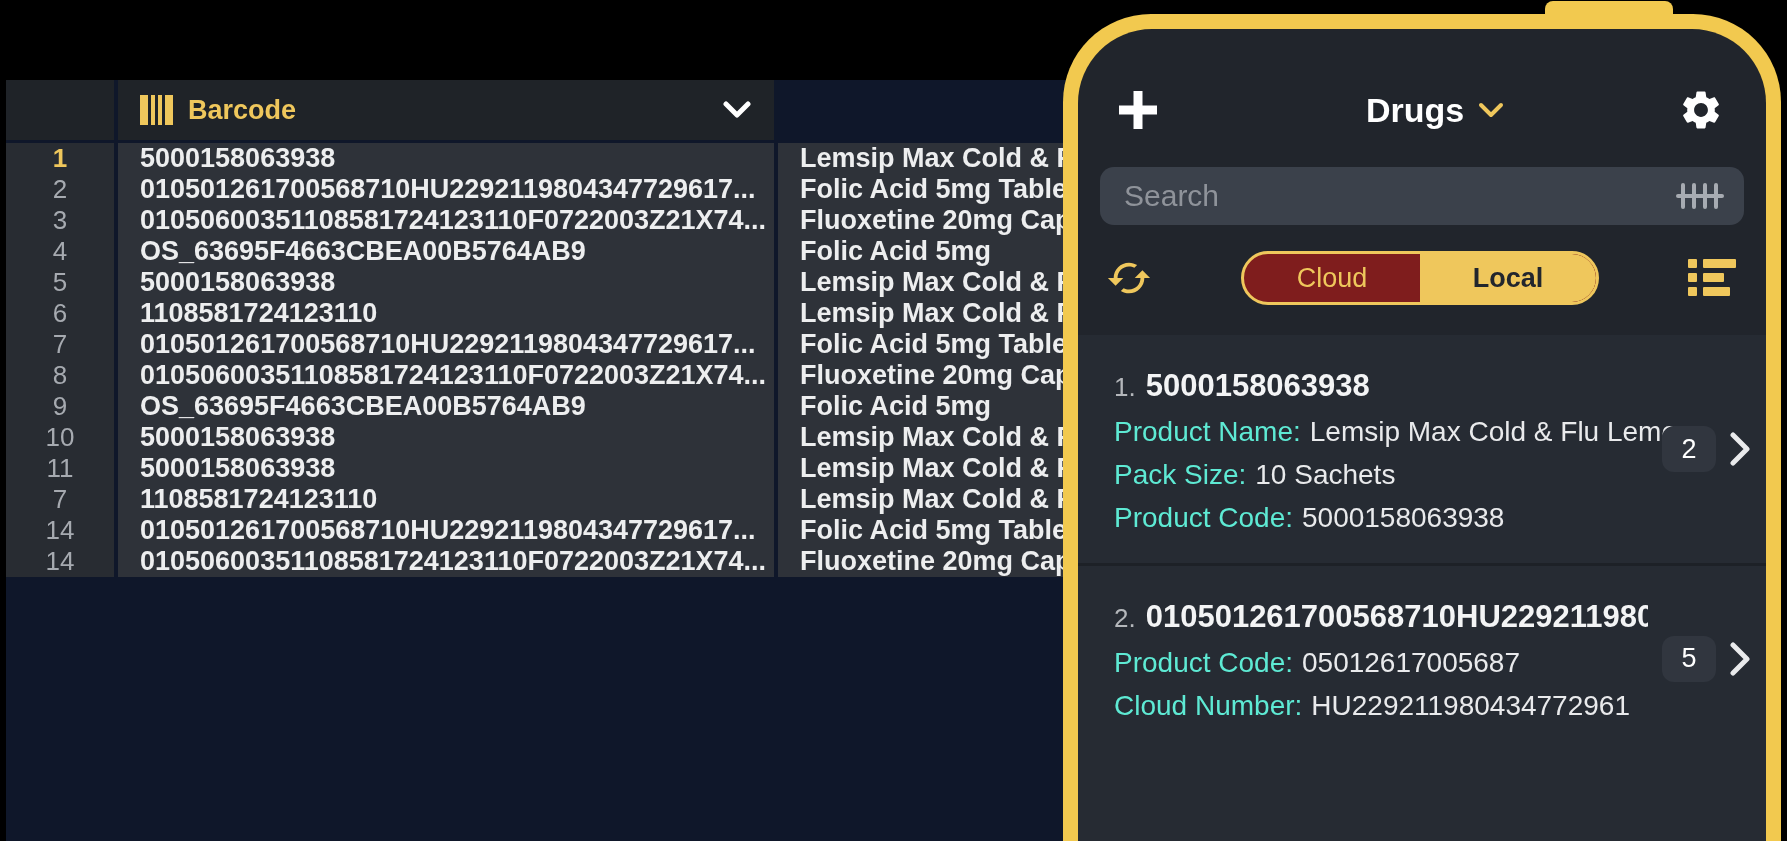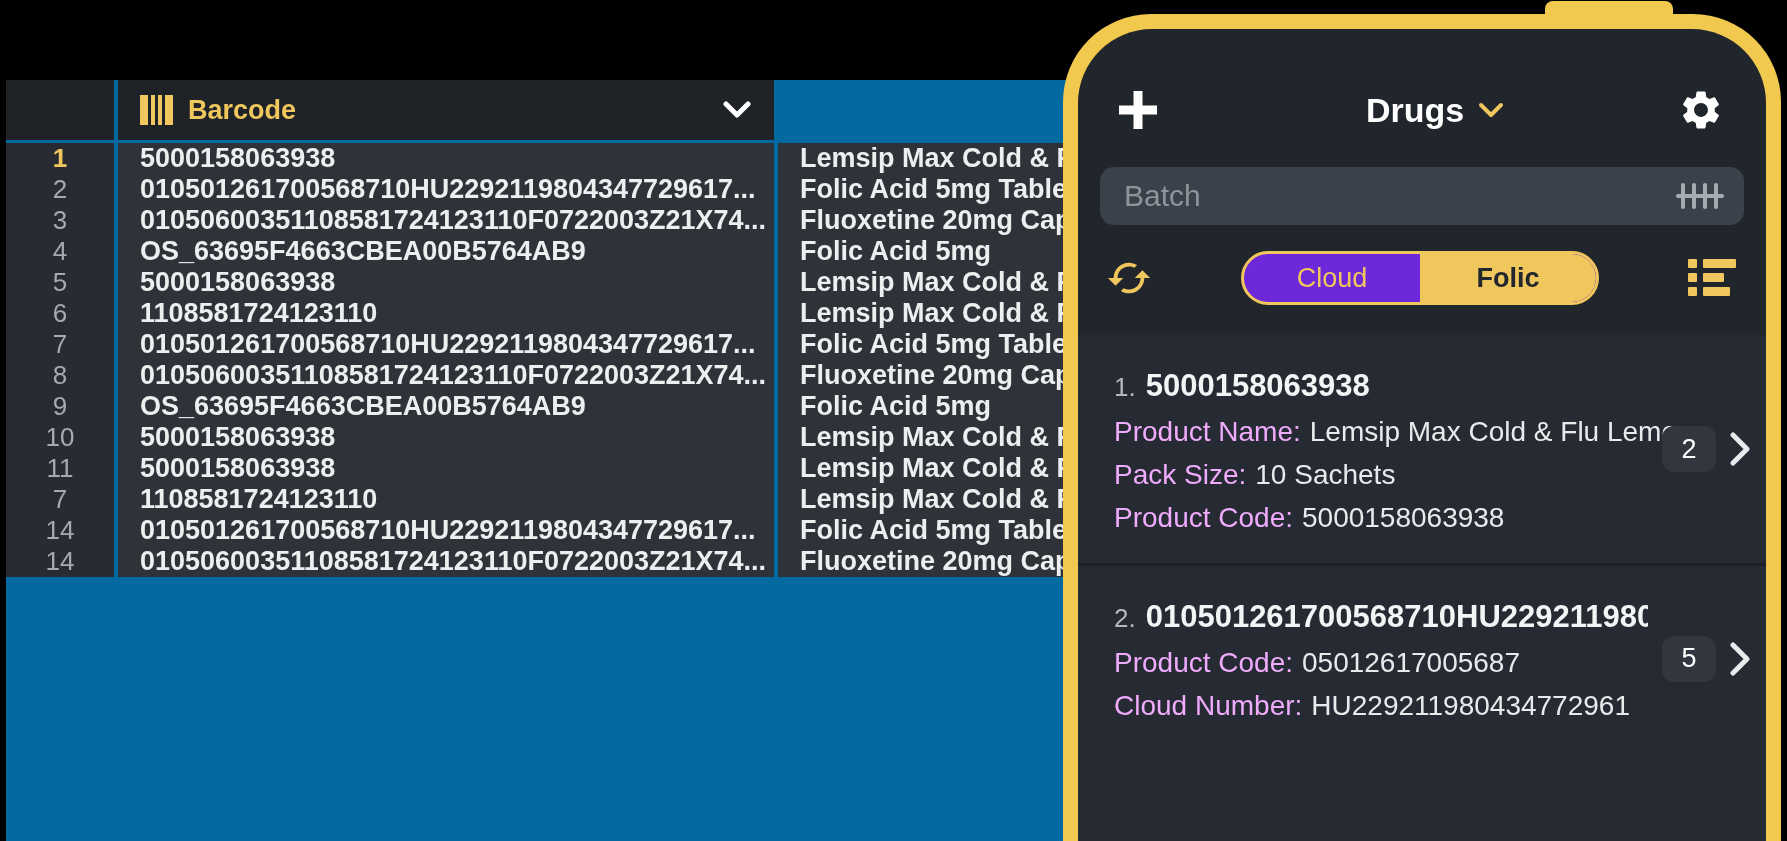--- a/index.html
+++ b/index.html
@@ -5,21 +5,21 @@
   * { box-sizing: border-box; }
   html,body { margin:0; padding:0; }
   body {
     width:1787px; height:841px; position:relative; overflow:hidden;
     background:#000; font-family:"Liberation Sans","DejaVu Sans",sans-serif;
   }
 
   
   .table {
     position:absolute; left:6px; top:80px; width:1094px; height:761px;
-    background:#0369a1; overflow:hidden; display:flex; flex-direction:column; row-gap:3px;
+    background:#0f172a; overflow:hidden; display:flex; flex-direction:column; row-gap:3px;
   }
   .trow { display:grid; grid-template-columns:108px 656px 1fr; column-gap:4px; flex:0 0 47px; }
   .trow.thead { flex:0 0 60px; }
   .cell {
     display:flex; align-items:center; background:#2E3239; color:#EDEEEF;
     font-size:27px; font-weight:600; padding:0 22px; white-space:nowrap; overflow:hidden;
   }
   .cell.num { justify-content:center; padding:0; background:#282C32; color:#A6AAB0; font-weight:400; font-size:26px; }
   .thead .cell { background:#1F2328; }
   .thead .cell.num { background:#1F2328; }
@@ -43,31 +43,31 @@
   .p-title { display:flex; align-items:center; gap:14px; color:#FFFFFF; font-size:34px; font-weight:600; cursor:default;margin-left:32px; }
   .icon-btn { display:flex; align-items:center; justify-content:center; }
 
   .p-search {
     margin:34px 22px 0; height:58px; background:#3B414B; border-radius:14px;
     display:flex; align-items:center; padding:0 20px 0 24px; flex:0 0 58px;
   }
   .p-search .ph { color:#8F939A; font-size:30px; flex:1; }
 
   .p-controls { margin:26px 30px 0 28px; display:flex; align-items:center; justify-content:space-between; }
-  .segment { display:flex; width:358px; height:54px; border:3px solid #EFC75C; border-radius:28px; background:#6d28d9; overflow:hidden; }
+  .segment { display:flex; width:358px; height:54px; border:3px solid #EFC75C; border-radius:28px; background:#7f1d1d; overflow:hidden; }
   .seg { flex:1; display:flex; align-items:center; justify-content:center; font-size:27px; }
   .seg.cloud { color:#EFC75C; font-weight:400; }
   .seg.local { background:#EFC75C; color:#22262D; font-weight:700; border-radius:0 26px 26px 0; }
 
   .p-list { margin-top:30px; background:#262B33; flex:1; display:flex; flex-direction:column; }
   .entry { position:relative; padding:34px 118px 30px 36px; }
   .entry-title { font-size:31px; color:#F3F4F5; font-weight:600; line-height:34px; white-space:nowrap; overflow:hidden; }
   .entry-title .idx { font-size:26px; color:#B4B7BB; font-weight:400; margin-right:10px; }
   .field { margin-top:12px; font-size:28px; line-height:31px; white-space:nowrap; }
-  .field .lbl { color:#f0abfc; }
+  .field .lbl { color:#5eead4; }
   .field .val { color:#E9EAEC; margin-left:9px; }
   .entry-side { position:absolute; right:16px; top:50%; transform:translateY(-50%); display:flex; align-items:center; gap:14px; }
   .badge { min-width:54px; height:46px; background:#31363F; border-radius:12px; color:#FFFFFF;
     font-size:27px; display:flex; align-items:center; justify-content:center; padding:0 8px; }
   .divider { flex:0 0 3px; height:3px; background:#1D2127; }
 </style>
 </head>
 <body>
 
 <div class="table">
@@ -178,41 +178,41 @@
         </svg>
       </div>
       <div class="icon-btn">
         <svg width="46" height="46" viewBox="0 0 24 24">
           <path fill="#FFFFFF" d="M19.14,12.94c0.04-0.3,0.06-0.61,0.06-0.94c0-0.32-0.02-0.64-0.07-0.94l2.03-1.58c0.18-0.14,0.23-0.41,0.12-0.61 l-1.92-3.32c-0.12-0.22-0.37-0.29-0.59-0.22l-2.39,0.96c-0.5-0.38-1.03-0.7-1.62-0.94L14.4,2.81c-0.04-0.24-0.24-0.41-0.48-0.41 h-3.84c-0.24,0-0.43,0.17-0.47,0.41L9.25,5.35C8.66,5.59,8.12,5.92,7.63,6.29L5.24,5.33c-0.22-0.08-0.47,0-0.59,0.22L2.74,8.87 C2.62,9.08,2.66,9.34,2.86,9.48l2.03,1.58C4.84,11.36,4.8,11.69,4.8,12s0.02,0.64,0.07,0.94l-2.03,1.58 c-0.18,0.14-0.23,0.41-0.12,0.61l1.92,3.32c0.12,0.22,0.37,0.29,0.59,0.22l2.39-0.96c0.5,0.38,1.03,0.7,1.62,0.94l0.36,2.54 c0.05,0.24,0.24,0.41,0.48,0.41h3.84c0.24,0,0.44-0.17,0.47-0.41l0.36-2.54c0.59-0.24,1.13-0.56,1.62-0.94l2.39,0.96 c0.22,0.08,0.47,0,0.59-0.22l1.92-3.32c0.12-0.22,0.07-0.47-0.12-0.61L19.14,12.94z M12,15.6c-1.98,0-3.6-1.62-3.6-3.6 s1.62-3.6,3.6-3.6s3.6,1.62,3.6,3.6S13.98,15.6,12,15.6z"></path>
         </svg>
       </div>
     </div>
 
     <div class="p-search">
-      <span class="ph">Batch</span>
+      <span class="ph">Search</span>
       <svg width="48" height="40" viewBox="0 0 48 40">
         <rect x="0" y="18" width="48" height="4" rx="2" fill="#A7ABB2"></rect>
         <rect x="5" y="7" width="4" height="26" rx="2" fill="#A7ABB2"></rect>
         <rect x="16" y="7" width="4" height="26" rx="2" fill="#A7ABB2"></rect>
         <rect x="27" y="7" width="4" height="26" rx="2" fill="#A7ABB2"></rect>
         <rect x="38" y="7" width="4" height="26" rx="2" fill="#A7ABB2"></rect>
       </svg>
     </div>
 
     <div class="p-controls">
       <div class="icon-btn">
         <svg width="46" height="46" viewBox="0 0 24 24">
           <g transform="rotate(90 12 12)">
             <path fill="#EFC75C" d="M12 4V1L8 5l4 4V6c3.31 0 6 2.69 6 6 0 1.01-.25 1.97-.7 2.8l1.46 1.46C19.54 15.03 20 13.57 20 12c0-4.42-3.58-8-8-8zm0 14c-3.31 0-6-2.69-6-6 0-1.01.25-1.97.7-2.8L5.24 7.74C4.46 8.97 4 10.43 4 12c0 4.42 3.58 8 8 8v3l4-4-4-4v3z"></path>
           </g>
         </svg>
       </div>
       <div class="segment">
         <div class="seg cloud">Cloud</div>
-        <div class="seg local">Folic</div>
+        <div class="seg local">Local</div>
       </div>
       <div class="icon-btn">
         <svg width="48" height="42" viewBox="0 0 48 42">
           <rect x="0" y="2" width="9" height="9" rx="1" fill="#EFC75C"></rect>
             <rect x="15" y="2" width="33" height="9" rx="1" fill="#EFC75C"></rect>
           <rect x="0" y="16" width="9" height="9" rx="1" fill="#EFC75C"></rect>
             <rect x="15" y="16" width="21" height="9" rx="1" fill="#EFC75C"></rect>
           <rect x="0" y="30" width="9" height="9" rx="1" fill="#EFC75C"></rect>
             <rect x="15" y="30" width="27" height="9" rx="1" fill="#EFC75C"></rect>
         </svg>

